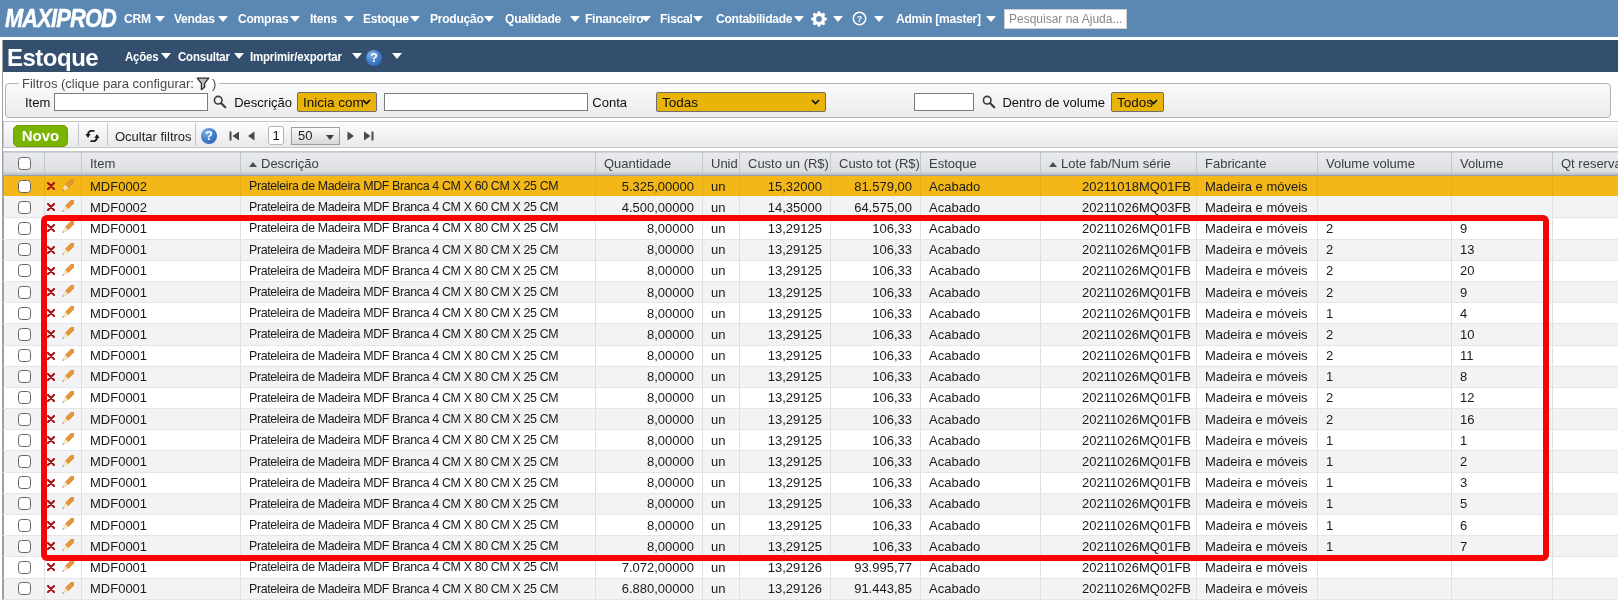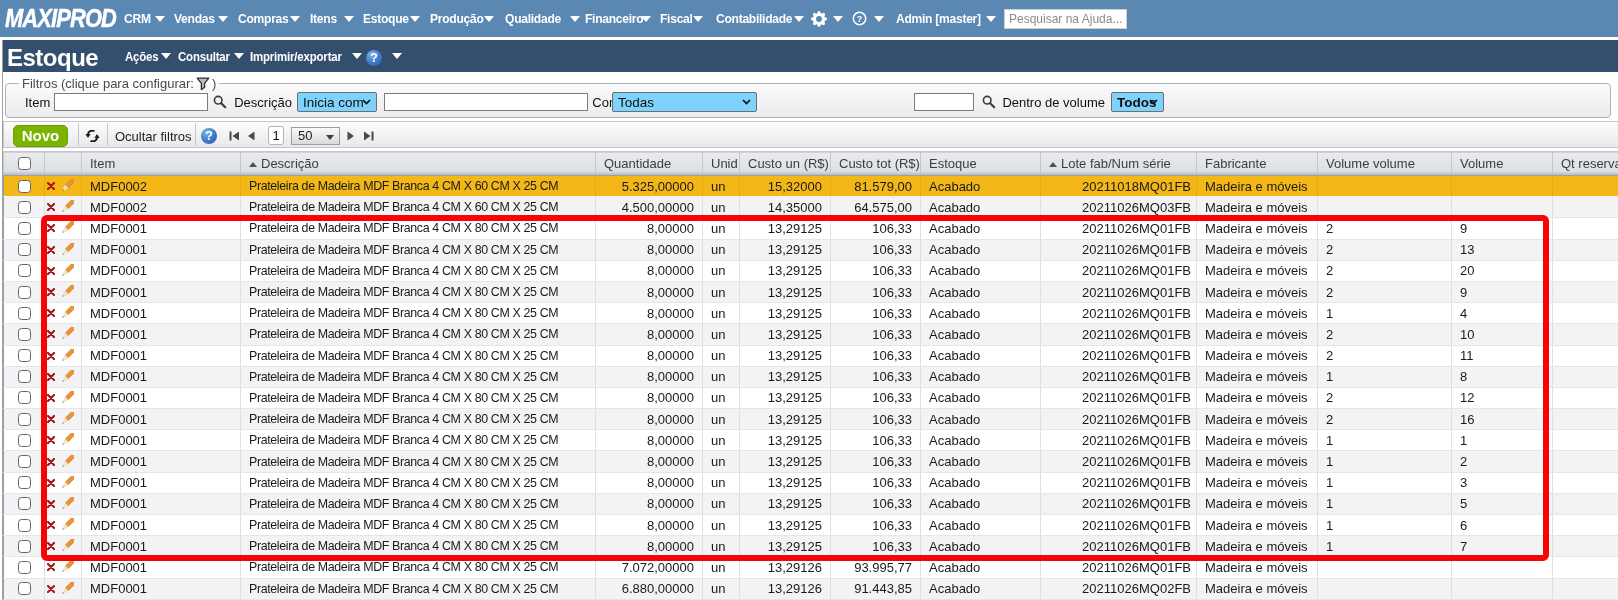--- a/index.html
+++ b/index.html
@@ -36,21 +36,21 @@
 
 
 #fieldset { position:absolute; left:5px; top:76px; width:1606px; height:42px;
   border:1px solid #aeb2b8; border-radius:4px;
   background:linear-gradient(#fbfbfc,#ebebee); }
 #fieldset legend { margin-left:13px; padding:0 3px; font-size:13px; color:#4a4a4a;
   display:flex; align-items:center; gap:2px; }
 .flabel { position:absolute; font-size:13px; color:#101010; top:95px; white-space:nowrap; }
 .finput { position:absolute; top:93px; height:18px; background:#fff;
   border:1px solid #7b7b7b; }
-.fselect { position:absolute; top:92px; height:20px; background:#7dd3fc;
+.fselect { position:absolute; top:92px; height:20px; background:#eab308;
   border:1px solid #6e6e6e; border-radius:2px; font-size:13.5px; color:#101010;
   display:flex; align-items:center; padding-left:5px; }
 .fselect .chev { position:absolute; right:5px; top:6px; }
 .mag { position:absolute; top:95px; }
 
 
 #toolbar { position:absolute; left:3px; top:121px; width:1615px; height:27px;
   border-top:1px solid #c6c6c9; border-bottom:1px solid #c6c6c9;
   border-left:1px solid #c6c6c9;
   background:linear-gradient(#fcfcfd,#e9e9ec); }
@@ -163,31 +163,31 @@
 <svg class="mag" style="left:213px;" width="14" height="14" viewBox="0 0 14 14">
     <circle cx="5.2" cy="5.2" r="3.8" fill="none" stroke="#3c3c3c" stroke-width="1.6"></circle>
     <line x1="8.2" y1="8.2" x2="12.2" y2="12.2" stroke="#3c3c3c" stroke-width="2.2" stroke-linecap="round"></line>
   </svg>
 <div class="flabel" style="left:232px; width:60px; text-align:right;">Descrição</div>
 <div class="fselect" style="left:297px; width:80px;">Inicia com<svg class="chev" width="9" height="6" viewBox="0 0 9 6">
       <polyline points="1,1 4.5,4.5 8,1" fill="none" stroke="#111" stroke-width="1.7"></polyline>
     </svg></div>
 <div class="finput" style="left:384px; width:204px;"></div>
 <div class="flabel" style="left:587px; width:40px; text-align:right;">Conta</div>
-<div class="fselect" style="left:612px; width:145px;">Todas<svg class="chev" width="9" height="6" viewBox="0 0 9 6">
+<div class="fselect" style="left:656px; width:170px;">Todas<svg class="chev" width="9" height="6" viewBox="0 0 9 6">
       <polyline points="1,1 4.5,4.5 8,1" fill="none" stroke="#111" stroke-width="1.7"></polyline>
     </svg></div>
 <div class="flabel" style="left:782px; width:125px; text-align:right;margin-top:36px;">Endereço de estoque</div>
 <div class="finput" style="left:914px; width:60px;"></div>
 <svg class="mag" style="left:982px;" width="14" height="14" viewBox="0 0 14 14">
     <circle cx="5.2" cy="5.2" r="3.8" fill="none" stroke="#3c3c3c" stroke-width="1.6"></circle>
     <line x1="8.2" y1="8.2" x2="12.2" y2="12.2" stroke="#3c3c3c" stroke-width="2.2" stroke-linecap="round"></line>
   </svg>
 <div class="flabel" style="left:1000px; width:105px; text-align:right;">Dentro de volume</div>
-<div class="fselect" style="left:1111px; width:53px;font-weight:bold;">Todos<svg class="chev" width="9" height="6" viewBox="0 0 9 6">
+<div class="fselect" style="left:1111px; width:53px;">Todos<svg class="chev" width="9" height="6" viewBox="0 0 9 6">
       <polyline points="1,1 4.5,4.5 8,1" fill="none" stroke="#111" stroke-width="1.7"></polyline>
     </svg></div>
 
 <div id="toolbar"></div>
 <div id="btn-novo">Novo</div>
 <div class="tsep" style="left:78px;"></div>
 <svg class="abs" style="left:85px; top:130px;" width="15" height="12" viewBox="0 0 15 12">
     <path d="M9.4,1.2 A4.3,4.1 0 0 0 2.9,4.6" fill="none" stroke="#1d1d1d" stroke-width="1.9"></path>
     <polygon points="0.4,4.0 5.6,4.0 3.0,8.0" fill="#1d1d1d"></polygon>
     <path d="M5.6,10.8 A4.3,4.1 0 0 0 12.1,7.4" fill="none" stroke="#1d1d1d" stroke-width="1.9"></path>

